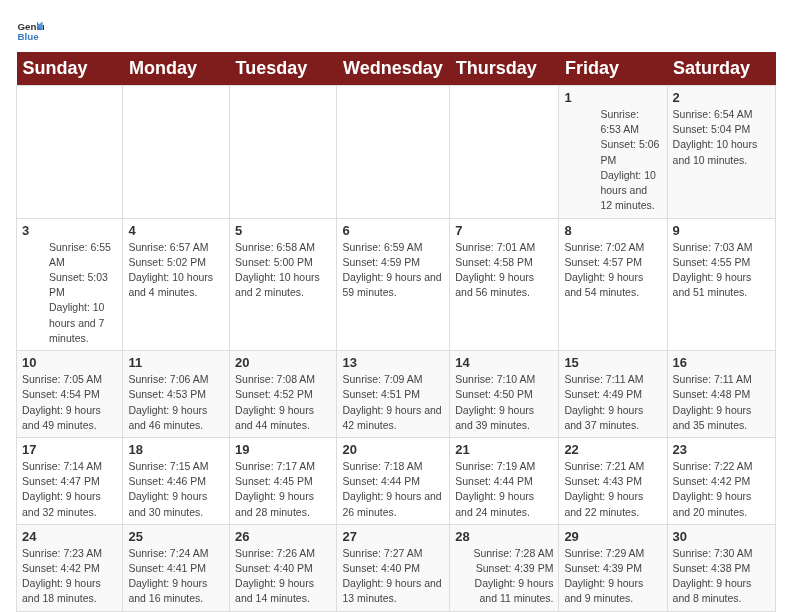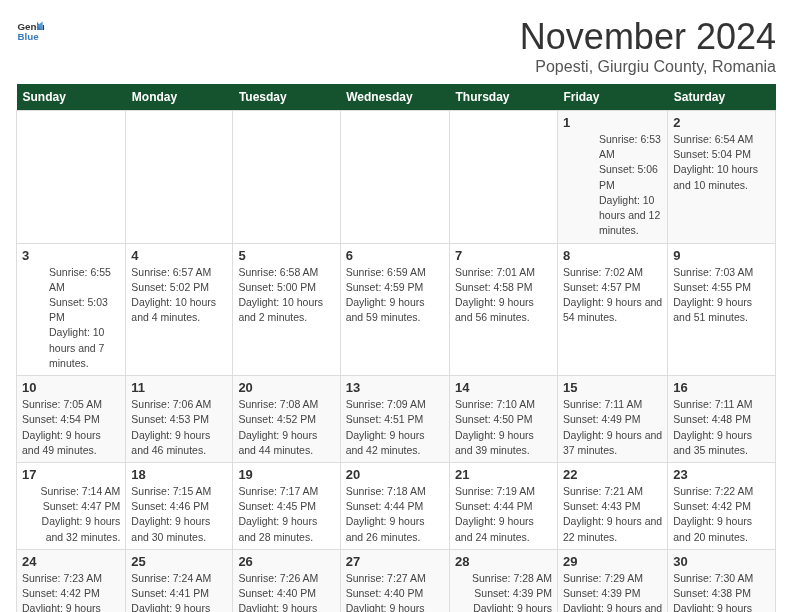--- a/index.html
+++ b/index.html
@@ -36,25 +36,25 @@
     .subtitle {
       font-size: 16px;
       color: #555;
     }
     table {
       width: 100%;
       border-collapse: collapse;
       font-size: 11px;
     }
     thead tr th {
-      background-color: #14532d;
+      background-color: #7f1d1d;
       color: #fff;
       text-align: left;
       padding: 6px 6px;
-      font-size: 12px;
+      font-size: 18px;
       font-weight: bold;
     }
     tbody tr td {
       border: 1px solid #ddd;
       vertical-align: top;
       padding: 4px 5px;
       width: 113px;
       min-height: 80px;
       background: #fff;
     }
@@ -82,24 +82,20 @@
 
 <div class="header-area">
   <div class="logo">
     <svg class="logo-icon" viewBox="0 0 40 40" width="40" height="40">
       <text x="2" y="20" font-size="14" font-weight="bold" fill="#333">General</text>
       <text x="2" y="34" font-size="14" font-weight="bold" fill="#3a7bbf">Blue</text>
       <polygon points="30,8 38,20 30,20" fill="#3a7bbf"></polygon>
       <polygon points="30,14 38,8 38,20" fill="#5599d4"></polygon>
     </svg>
   </div>
-  <div class="title-area">
-    <div class="month-title">November 2024</div>
-    <div class="subtitle">Popesti, Giurgiu County, Romania</div>
-  </div>
 </div>
 
 <table>
   <thead>
     <tr>
     <th>Sunday</th>
         <th>Monday</th>
         <th>Tuesday</th>
         <th>Wednesday</th>
         <th>Thursday</th>
@@ -211,21 +207,21 @@
         <td>
           <span class="day-number">16</span>
           <div class="day-info" style="white-space: pre-line;">Sunrise: 7:11 AM
 Sunset: 4:48 PM
 Daylight: 9 hours and 35 minutes.</div>
         </td>
       </tr>
       <tr>
         <td>
           <span class="day-number">17</span>
-          <div class="day-info" style="white-space: pre-line; text-align: right;">Sunrise: 7:14 AM
+          <div class="day-info" style="white-space: pre-line;">Sunrise: 7:14 AM
 Sunset: 4:47 PM
 Daylight: 9 hours and 32 minutes.</div>
         </td>
         <td>
           <span class="day-number">18</span>
           <div class="day-info" style="white-space: pre-line;">Sunrise: 7:15 AM
 Sunset: 4:46 PM
 Daylight: 9 hours and 30 minutes.</div>
         </td>
         <td>

